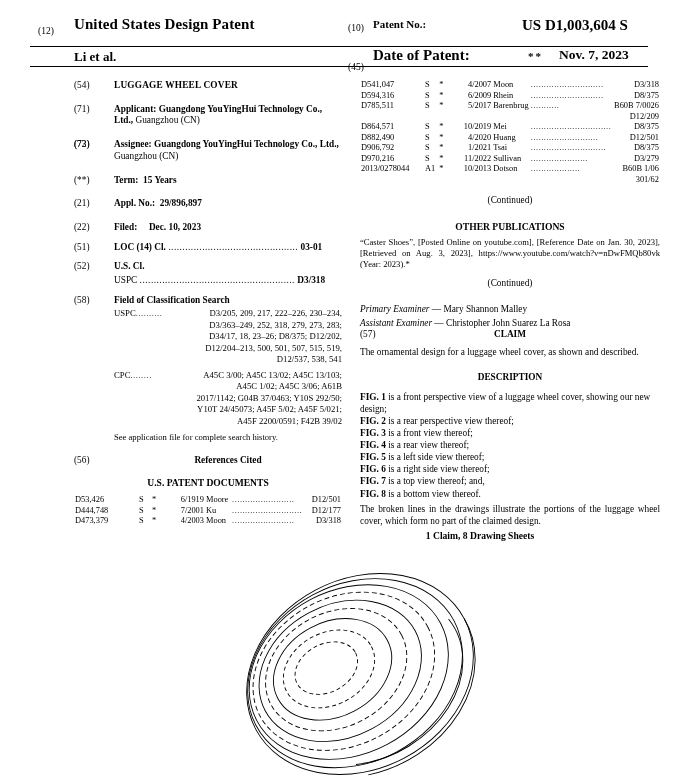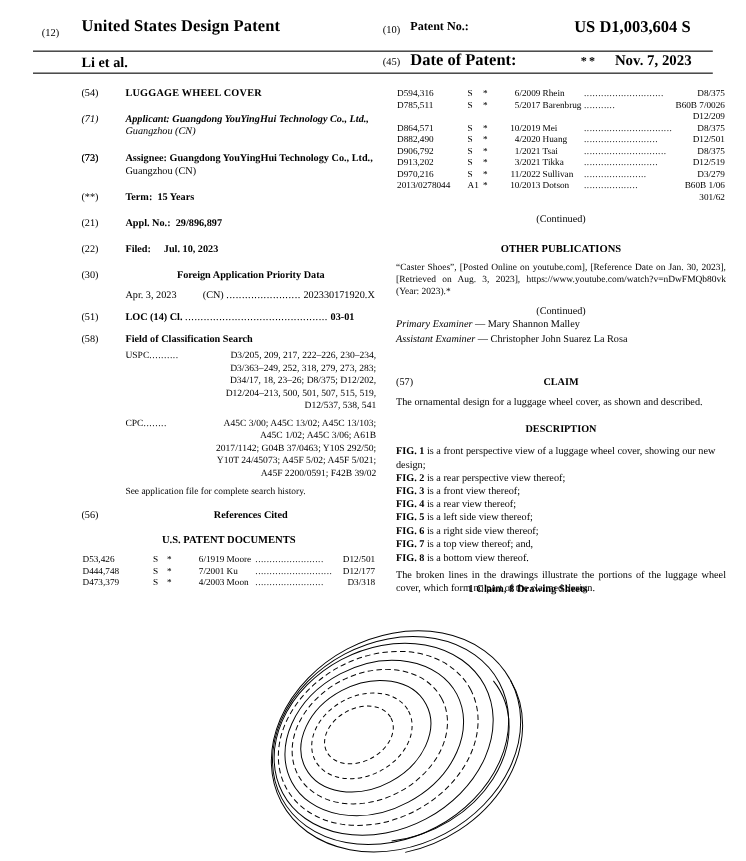--- a/index.html
+++ b/index.html
@@ -66,21 +66,21 @@
     font-weight: bold;
   }
   .hdr-authors {
     position: absolute;
     left: 44px; top: 35px;
     font-size: 13px;
     font-weight: bold;
   }
   .hdr-45 {
     position: absolute;
-    left: 318px; top: 38px;
+    left: 318px; top: 48px;
     font-size: 9.5px;
   }
   .hdr-dop-label {
     position: absolute;
     left: 343px; top: 33px;
     font-size: 15px;
     font-weight: bold;
   }
   .hdr-stars {
     position: absolute;
@@ -219,21 +219,21 @@
 
   <div class="cols">
 
     <div class="col left">
 
       <div class="fld">
         <span class="num">(54)</span>
         <span class="body title-line">LUGGAGE WHEEL COVER</span>
       </div>
 
-      <div class="fld" style="margin-top:12px;font-style:italic;">
+      <div class="fld" style="margin-top:12px;">
         <span class="num">(71)</span>
         <span class="body">
           <span class="b">Applicant:</span>
           <span class="b">Guangdong YouYingHui Technology Co., Ltd.,</span>
           <span>Guangzhou (CN)</span>
         </span>
       </div>
 
       <div class="fld" style="margin-top:12px;">
         <span class="num">(72)</span>
@@ -261,46 +261,45 @@
         <span class="body">
           <span class="b">Appl. No.:</span>
           &nbsp;<span class="b">29/896,897</span>
         </span>
       </div>
 
       <div class="fld" style="margin-top:12px;">
         <span class="num">(22)</span>
         <span class="body">
           <span class="b">Filed:</span>
-          &nbsp;&nbsp;&nbsp;&nbsp;<span class="b">Jul. 10, 2023</span>
-        </span>
-      </div>
-
-      <div class="fld" style="margin-top:12px;">
-        <span class="num">(30)</span>
-        <span class="body">
-          <div class="center b">Foreign Application Priority Data</div>
-          <div style="margin-top:7px;">
-            <span style="display:inline-block;width:68px;">Apr. 3, 2023</span>
-            <span>(CN)</span>
-            <span class="dots">........................</span>
-            <span>202330171920.X</span>
-          </div>
-        </span>
-      </div>
+          &nbsp;&nbsp;&nbsp;&nbsp;<span class="b">Dec. 10, 2023</span>
+        </span>
+      </div>
+
 
       <div class="fld" style="margin-top:4px;">
         <span class="num">(51)</span>
         <span class="body">
           <span class="b">LOC (14) Cl.</span>
           <span class="dots">..............................................</span>
           <span class="b">03-01</span>
         </span>
       </div>
 
+      <div class="fld" style="margin-top:2px;">
+        <span class="num">(52)</span>
+        <span class="body">
+          <div class="b">U.S. Cl.</div>
+          <div style="margin-top:2px;">
+            <span>USPC</span>
+            <span class="dots">.......................................................</span>
+            <span class="b">D3/318</span>
+          </div>
+        </span>
+      </div>
 
       <div class="fld" style="margin-top:2px;">
         <span class="num">(58)</span>
         <span class="body">
           <div class="b">Field of Classification Search</div>
           <div class="uspc-block" style="margin-top:2px;">
             <div style="text-align:right;">
               <span style="float:left;">USPC</span>
               <span class="dots" style="float:left;">..........</span>
               <span>D3/205, 209, 217, 222–226, 230–234,</span>
@@ -366,20 +365,29 @@
         </tbody>
       </table>
 
     </div>
 
     <div class="col right">
 
       <table class="refs">
         <tbody>
           <tr>
+            <td class="pn">D541,047</td>
+            <td class="s">S</td>
+            <td class="star">*</td>
+            <td class="dt">4/2007</td>
+            <td class="nm">Moon</td>
+            <td class="dots">............................</td>
+            <td class="cls">D3/318</td>
+          </tr>
+          <tr>
             <td class="pn">D594,316</td>
             <td class="s">S</td>
             <td class="star">*</td>
             <td class="dt">6/2009</td>
             <td class="nm">Rhein</td>
             <td class="dots">............................</td>
             <td class="cls">D8/375</td>
           </tr>
           <tr>
             <td class="pn">D785,511</td>
@@ -420,29 +428,20 @@
           <tr>
             <td class="pn">D906,792</td>
             <td class="s">S</td>
             <td class="star">*</td>
             <td class="dt">1/2021</td>
             <td class="nm">Tsai</td>
             <td class="dots">.............................</td>
             <td class="cls">D8/375</td>
           </tr>
           <tr>
-            <td class="pn">D913,202</td>
-            <td class="s">S</td>
-            <td class="star">*</td>
-            <td class="dt">3/2021</td>
-            <td class="nm">Tikka</td>
-            <td class="dots">..........................</td>
-            <td class="cls">D12/519</td>
-          </tr>
-          <tr>
             <td class="pn">D970,216</td>
             <td class="s">S</td>
             <td class="star">*</td>
             <td class="dt">11/2022</td>
             <td class="nm">Sullivan</td>
             <td class="dots">......................</td>
             <td class="cls">D3/279</td>
           </tr>
           <tr>
             <td class="pn">2013/0278044</td>
@@ -465,28 +464,28 @@
         </tbody>
       </table>
 
       <div class="center" style="margin-top:10px;">(Continued)</div>
 
       <div class="hdr-sec" style="margin-top:14px;">OTHER PUBLICATIONS</div>
       <div class="smallnote" style="margin-top:4px;text-align:justify;">“Caster Shoes”, [Posted Online on youtube.com], [Reference Date on Jan. 30, 2023], [Retrieved on Aug. 3, 2023], https://www.youtube.com/watch?v=nDwFMQb80vk (Year: 2023).*</div>
 
       <div class="center" style="margin-top:8px;">(Continued)</div>
 
-      <div style="">
+      <div style="margin-top:14px;">
         <span class="i">Primary Examiner</span><span> — </span><span>Mary Shannon Malley</span>
       </div>
       <div style="margin-top:2px;">
         <span class="i">Assistant Examiner</span><span> — </span><span>Christopher John Suarez La Rosa</span>
       </div>
 
-      <div style="margin-top:28px;position:relative;">
+      <div style="margin-top:0;position:relative;">
         <span style="position:absolute;left:0;top:0;">(57)</span>
         <div class="center b">CLAIM</div>
       </div>
       <div class="claim-body" style="margin-top:5px;text-align:justify;">The ornamental design for a luggage wheel cover, as shown and described.</div>
 
       <div class="center b" style="margin-top:14px;">DESCRIPTION</div>
 
       <div class="figlist" style="margin-top:7px;">
         <div><span class="b">FIG. 1</span><span> is a front perspective view of a luggage wheel cover, showing our new design;</span></div>
         <div><span class="b">FIG. 2</span><span> is a rear perspective view thereof;</span></div>

